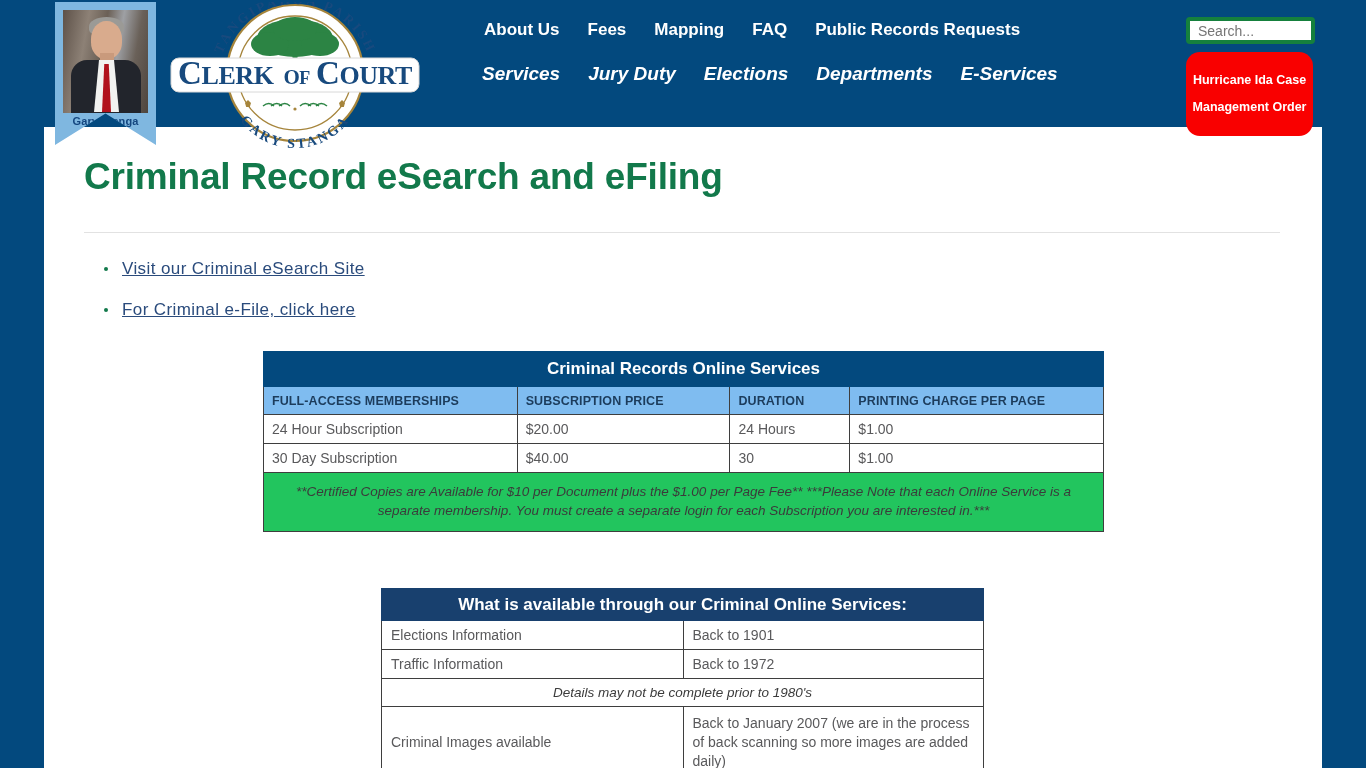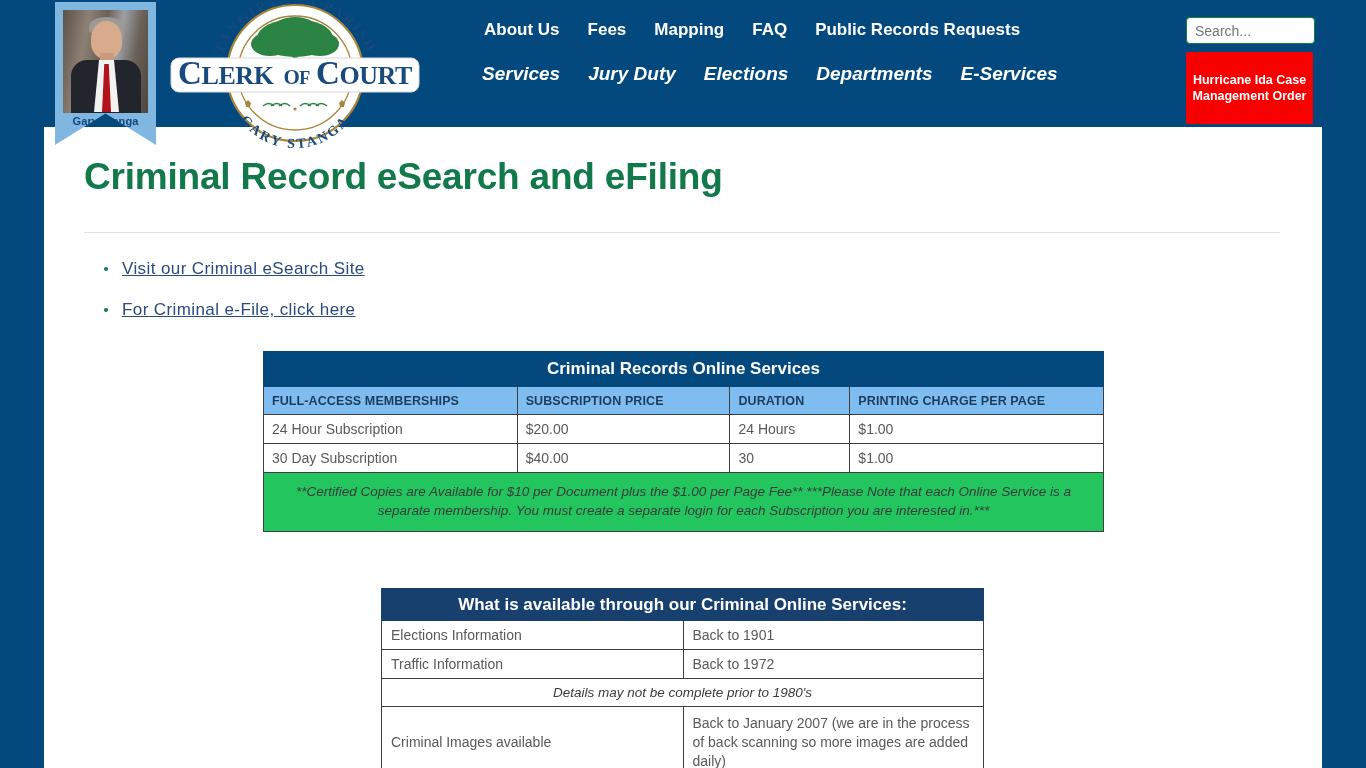--- a/index.html
+++ b/index.html
@@ -128,40 +128,40 @@
     white-space: nowrap;
     cursor: pointer;
   }
   .nav-row.row2 .nav-item { font-size: 19px; margin-right: 28px; }
 
   
   .search-input {
     position: absolute;
     left: 1186px; top: 17px;
     width: 129px; height: 27px;
-    border: 1px solid #15803d;
+    border: 4px solid #15803d;
     border-radius: 4px;
     background: #ffffff;
     padding: 0 8px;
     font-size: 14px;
     font-family: "Liberation Sans", sans-serif;
     color: #555;
     z-index: 25;
   }
   .alert-btn {
     position: absolute;
     left: 1186px; top: 52px;
-    width: 127px; height: 72px;
+    width: 127px; height: 84px;
     background: #F90000;
     border: none;
-    border-radius: 2px;
+    border-radius: 14px;
     color: #ffffff;
     font-size: 12.5px;
     font-weight: bold;
-    line-height: 16px;
+    line-height: 27px;
     font-family: "Liberation Sans", sans-serif;
     cursor: pointer;
     z-index: 25;
     padding: 3px 4px;
   }
 
   
   .content {
     position: absolute;
     left: 44px; top: 127px;

